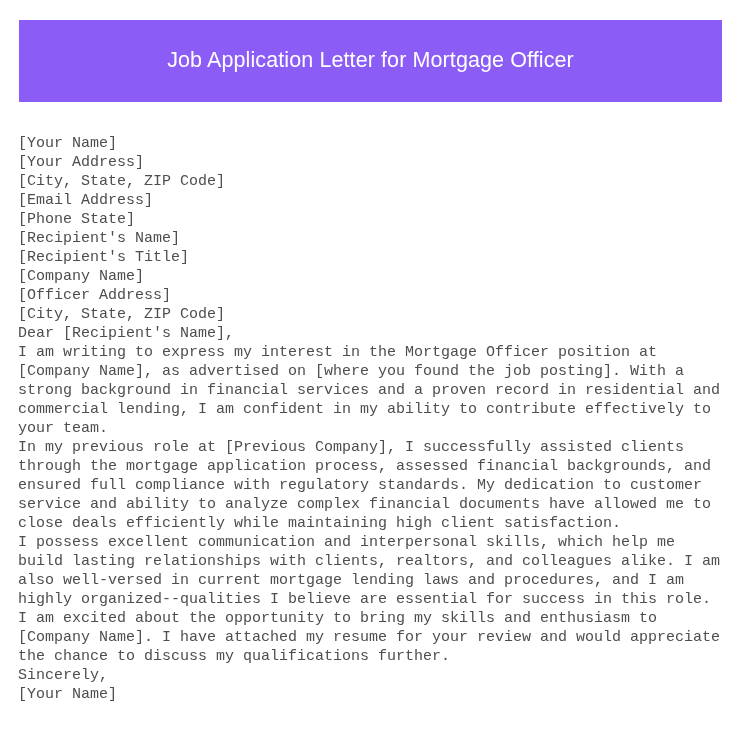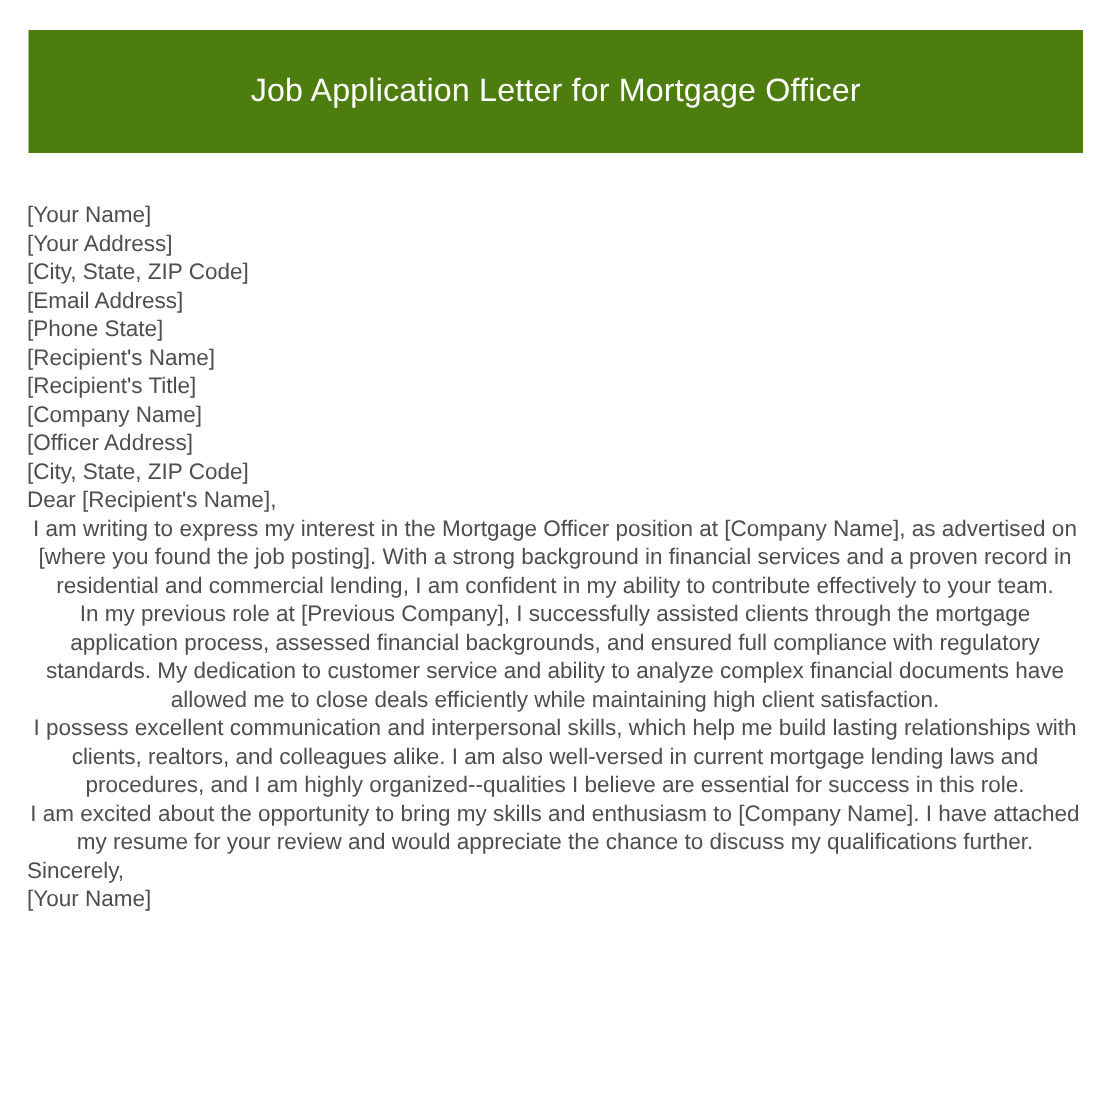--- a/index.html
+++ b/index.html
@@ -20,21 +20,21 @@
     height: 743px;
     background: #ffffff;
     box-sizing: border-box;
   }
   .doc-header {
     position: absolute;
     left: 19px;
     top: 20px;
     width: 703px;
     height: 82px;
-    background: #4d7c0f;
+    background: #8b5cf6;
     display: flex;
     align-items: center;
     justify-content: center;
     box-sizing: border-box;
   }
   .doc-title {
     color: #ffffff;
     font-size: 21.5px;
     font-weight: 400;
     letter-spacing: 0.1px;
@@ -43,35 +43,35 @@
     font-family: "Liberation Sans", sans-serif;
   }
   .letter-body {
     position: absolute;
     left: 18px;
     top: 134px;
     width: 704px;
     color: #4e4e4e;
     font-size: 15px;
     line-height: 19px;
-    font-family: Liberation Sans, sans-serif;
+    font-family: Liberation Mono, monospace;
     text-align: left;
   }
   .letter-line {
     display: block;
     white-space: pre-wrap;
     margin: 0;
     padding: 0;
   }
   .letter-para {
     display: block;
     margin: 0;
     padding: 0;
     white-space: normal;
-    text-align: center;
+    text-align: left;
   }
 </style>
 </head>
 <body>
 
 <div class="page">
 
   <div class="doc-header">
     <div class="doc-title">Job Application Letter for Mortgage Officer</div>
   </div>

